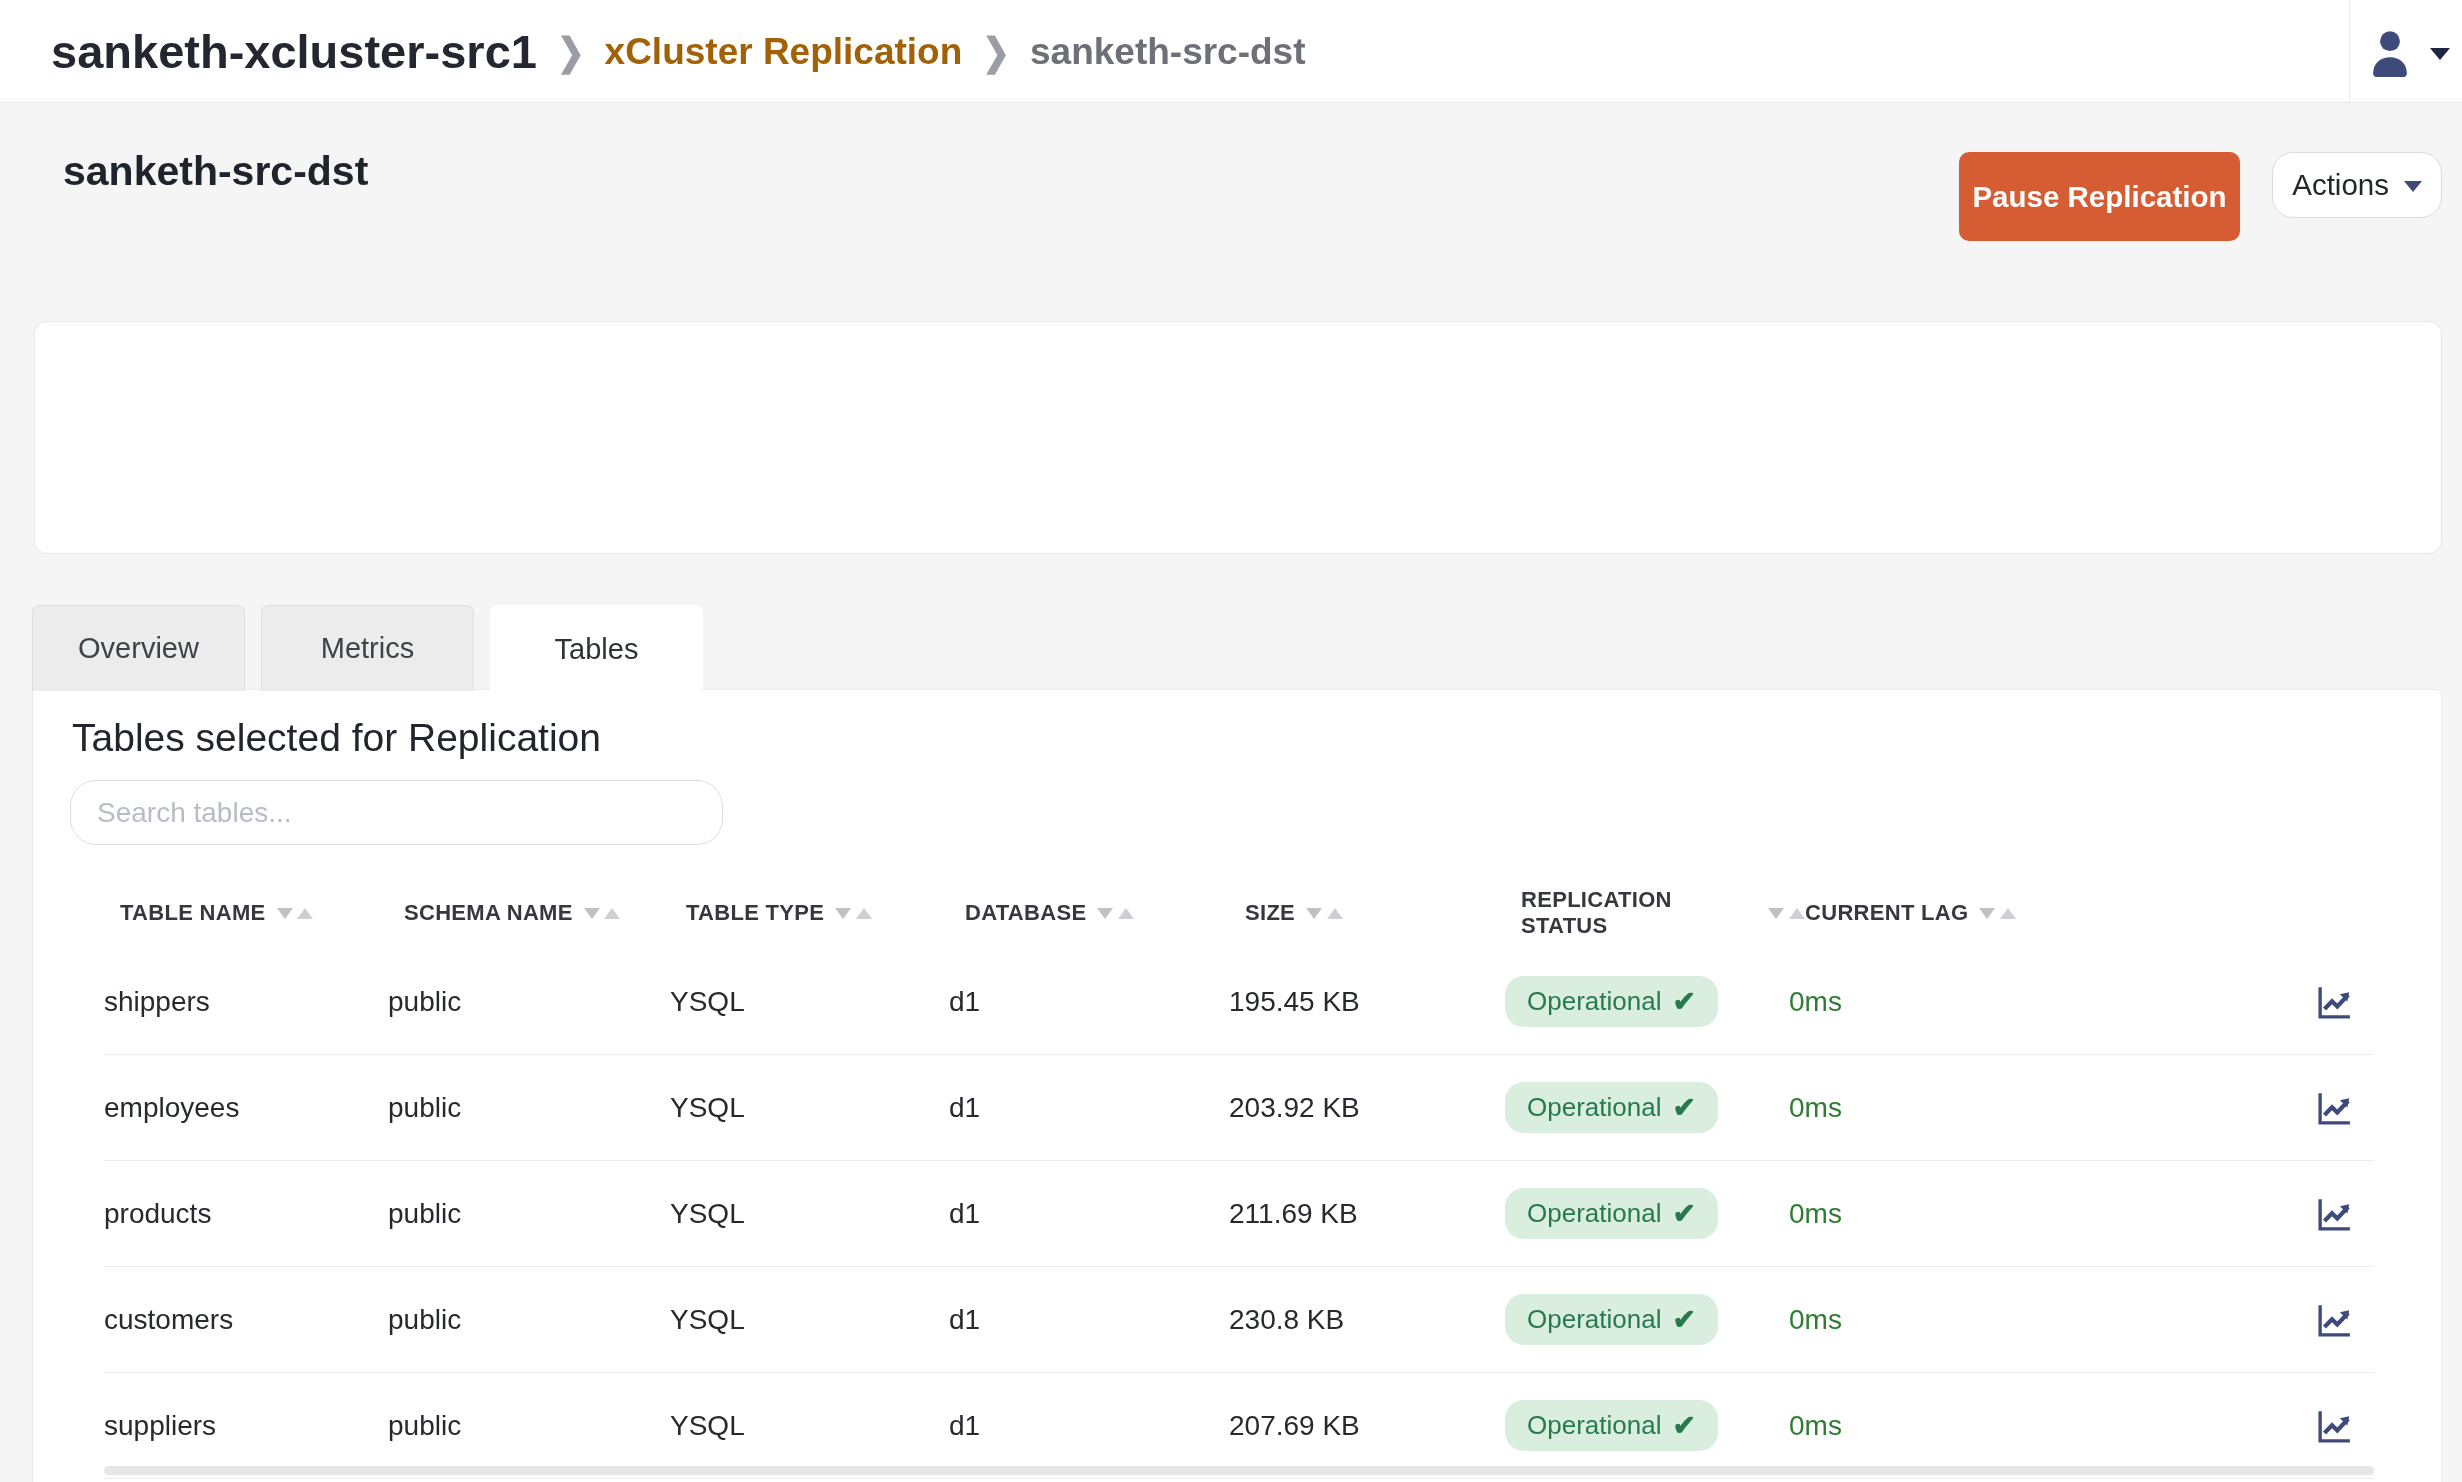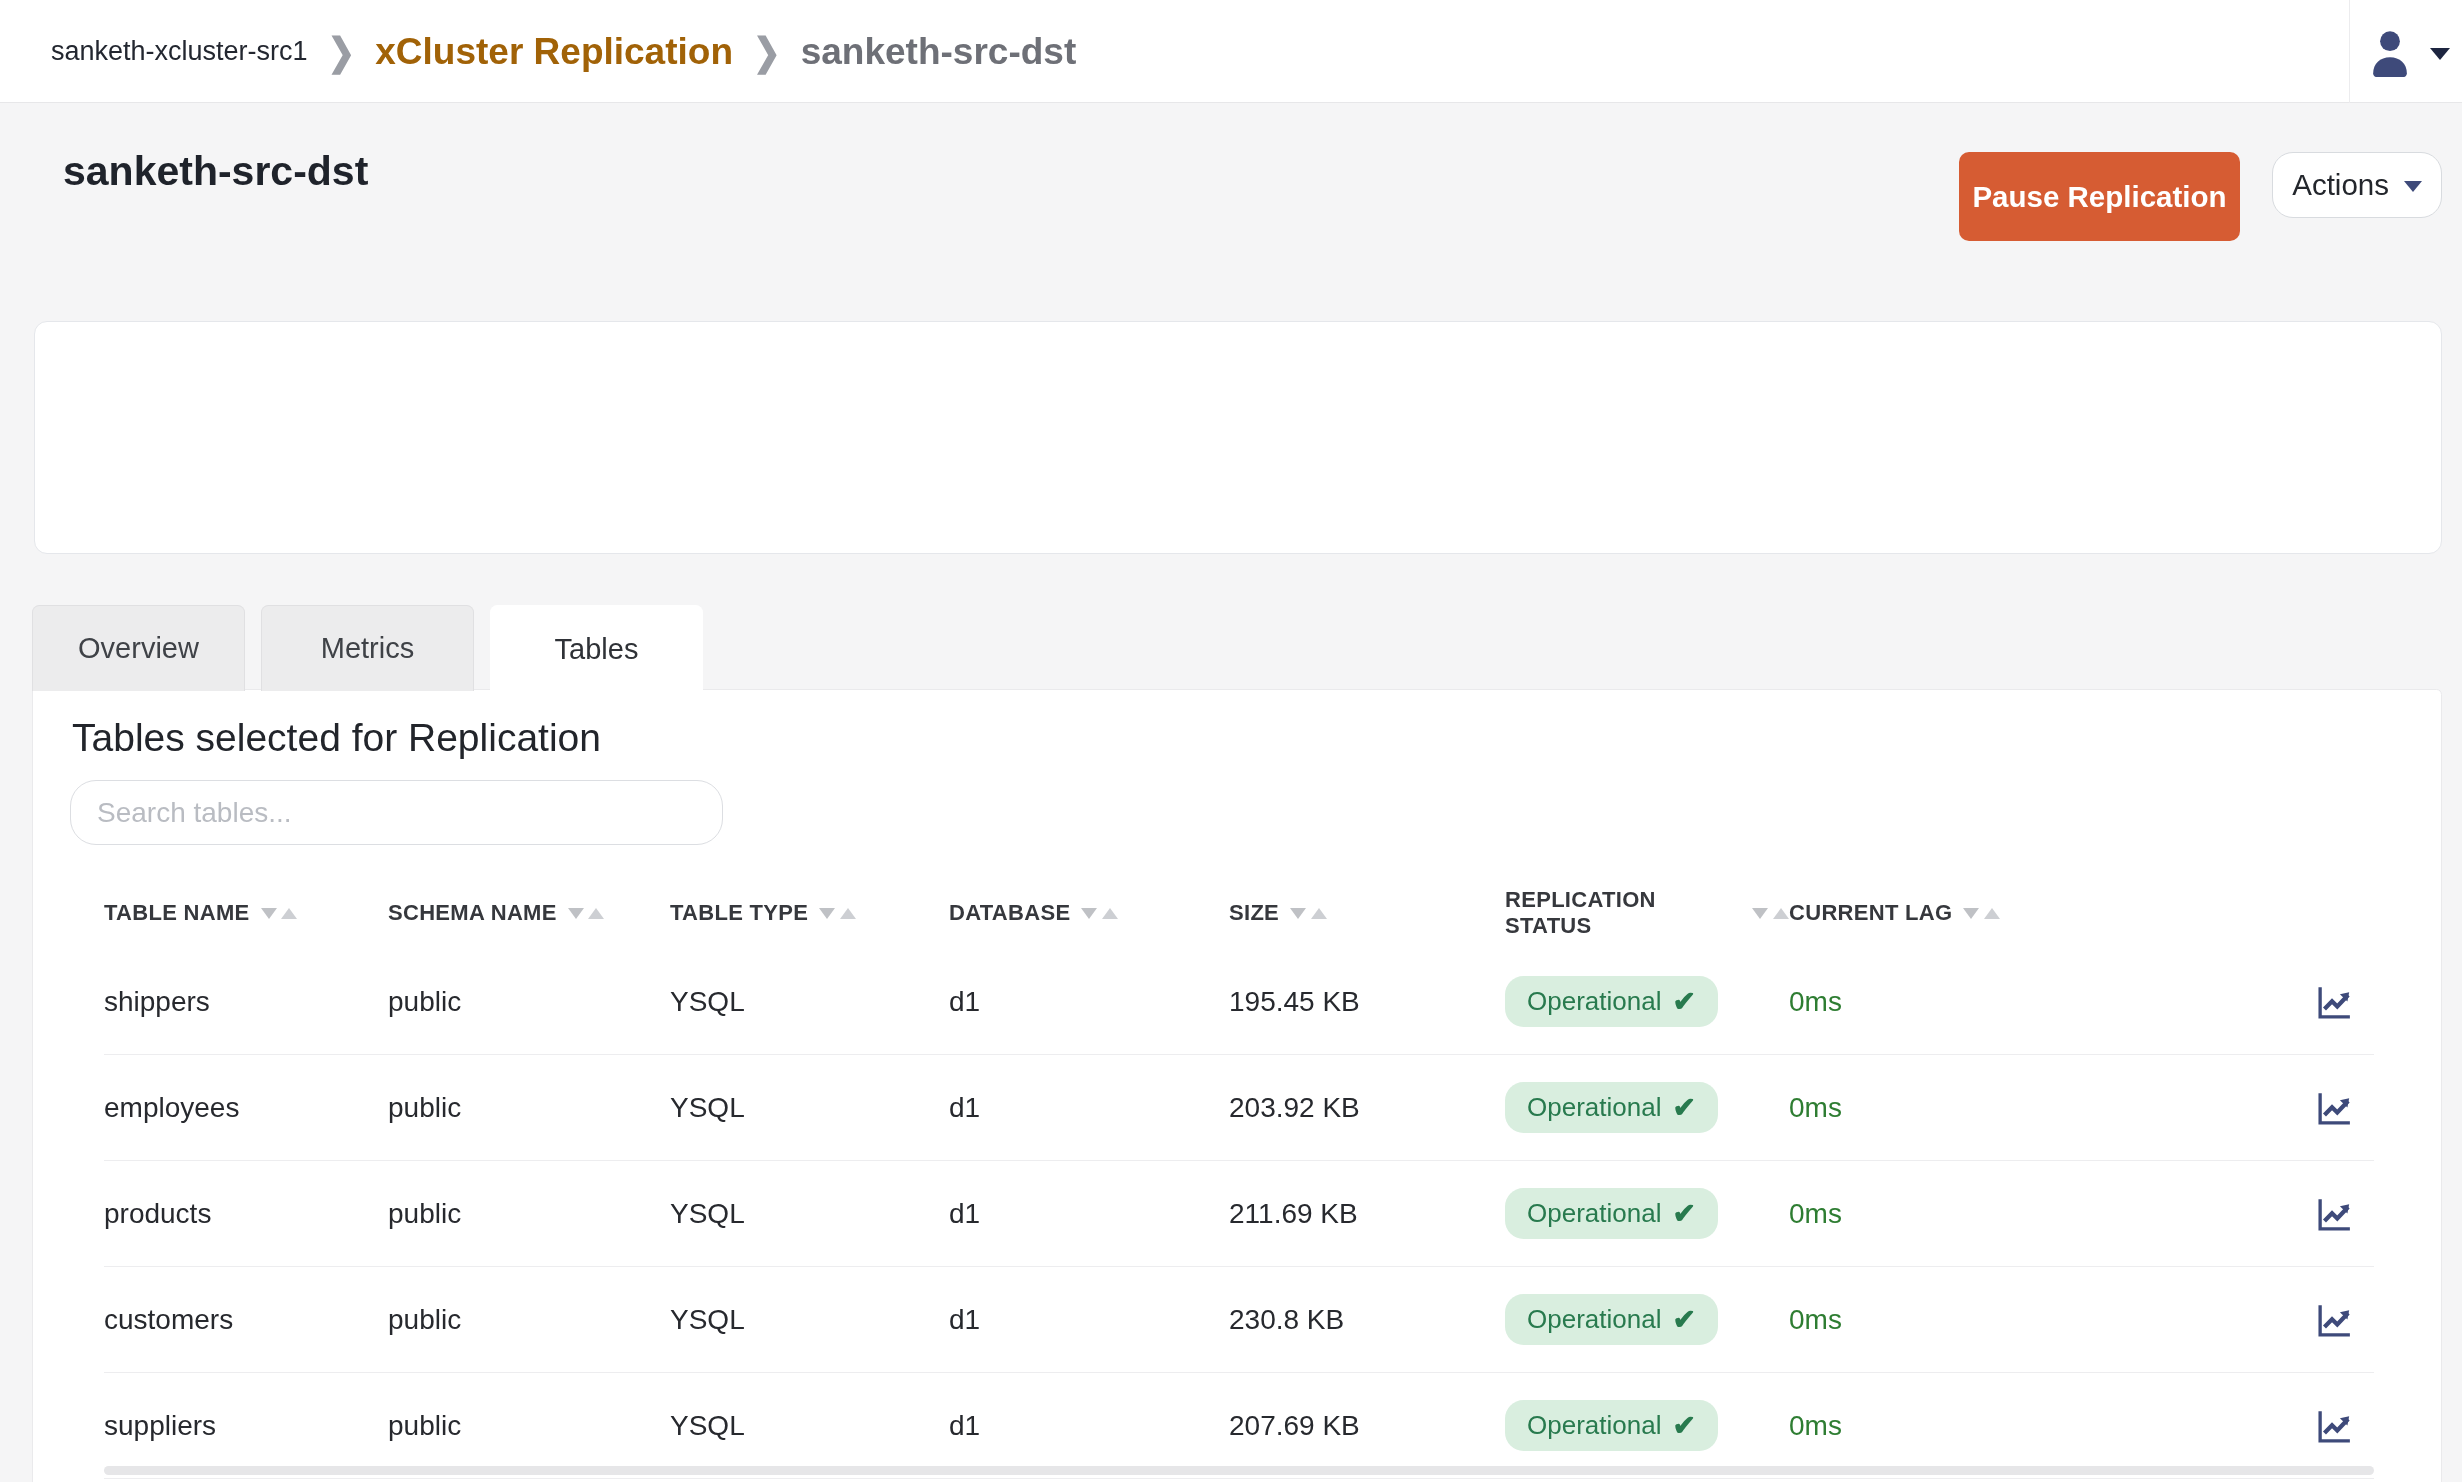--- a/index.html
+++ b/index.html
@@ -2,21 +2,21 @@
 <html style="font-size:14.8px"><head>
 <meta charset="utf-8">
 <style>
   * { margin:0; padding:0; box-sizing:border-box; }
   html,body { width:2462px; height:1482px; overflow:hidden; }
   body { font-family:"Liberation Sans", sans-serif; background:#f5f5f6; position:relative; }
 
   
   .navbar { position:absolute; left:0; top:0; width:2462px; height:103px; background:#ffffff; border-bottom:0.9px solid #e7e7e9; z-index:5; }
   .breadcrumb { position:absolute; left:51px; top:0; height:103px; display:flex; align-items:center; gap:20px; }
-  .crumb-root { font-size:27px; font-weight:400; color:#232730; }
+  .crumb-root { font-size:47px; font-weight:700; color:#232730; }
   .crumb-sep { font-size:33px; font-weight:700; color:#9a9da4; transform:scaleY(1.15); }
   .crumb-link { font-size:37px; font-weight:700; color:#a16207; }
   .crumb-current { font-size:37px; font-weight:700; color:#6e7077; }
   .nav-right { position:absolute; right:0; top:0; height:103px; width:113px; border-left:0.9px solid #ececee; display:flex; align-items:center; justify-content:center; gap:13px; }
   .user-caret { width:0; height:0; border-left:10px solid transparent; border-right:10px solid transparent; border-top:12px solid #1d2540; margin-top:5.5px; }
 
   
   .page-title { position:absolute; left:63px; top:148px; font-size:41px; font-weight:700; color:#1f232b; }
   .btn-pause { position:absolute; left:1959px; top:152px; width:281px; height:89px; background:#d65c33; border:none; border-radius:10px; color:#ffffff; font-size:29.5px; font-weight:700; font-family:"Liberation Sans",sans-serif; cursor:pointer; }
   .btn-actions { position:absolute; left:2272px; top:152px; width:170px; height:66px; background:#ffffff; border:0.9px solid #d8dbdf; border-radius:21px; color:#23262c; font-size:29.5px; font-family:"Liberation Sans",sans-serif; display:flex; align-items:center; justify-content:center; gap:14.8px; cursor:pointer; }
@@ -53,21 +53,21 @@
   .tab.active { background:#ffffff; border-color:transparent; color:#2f3237; height:88px; }
 
   
   .panel { position:absolute; left:32px; top:689px; width:2410px; height:831px; background:#ffffff; border:0.9px solid #eaeaec; border-radius:0 5.5px 5.5px 5.5px; z-index:2; }
   .panel-heading { position:absolute; left:39px; top:26px; font-size:39px; font-weight:400; color:#22252b; }
   .search-box { position:absolute; left:37px; top:90px; width:653px; height:65px; border:1.8px solid #dcdee2; border-radius:26px; background:#ffffff; font-size:28px; color:#3c3f44; padding:0 26px; font-family:"Liberation Sans",sans-serif; outline:none; }
   .search-box::placeholder { color:#b9bcc2; }
 
   .tbl { position:absolute; left:71px; top:187px; width:2270px; }
   .tbl-header, .tbl-row { display:grid; grid-template-columns:284px 282px 279px 280px 276px 284px 269px 1fr; align-items:center; }
-  .tbl-header { height:72px; }
+  .tbl-header { height:72px;margin-left:16px; }
   .th { font-size:22px; font-weight:700; color:#36383d; letter-spacing:0.3px; display:flex; align-items:center; gap:11px; cursor:pointer; }
   .sort { display:inline-flex; align-items:center; gap:4.6px; }
   .tri { width:0; height:0; display:inline-block; }
   .tri-down { border-left:8.3px solid transparent; border-right:8.3px solid transparent; border-top:11px solid #bfc1c5; }
   .tri-up { border-left:8.3px solid transparent; border-right:8.3px solid transparent; border-bottom:11px solid #cdcfd3; }
   .tbl-row { height:106px; border-bottom:1.8px solid #ededef; }
   .td { font-size:28px; color:#27292e; }
   .td-lag { color:#2e7d32; }
   .badge { display:inline-flex; align-items:center; gap:11px; background:#d9eedf; color:#287a4e; font-size:26px; padding:9.2px 22px; border-radius:18.5px; }
   .badge .check { font-weight:700; font-size:28px; }

